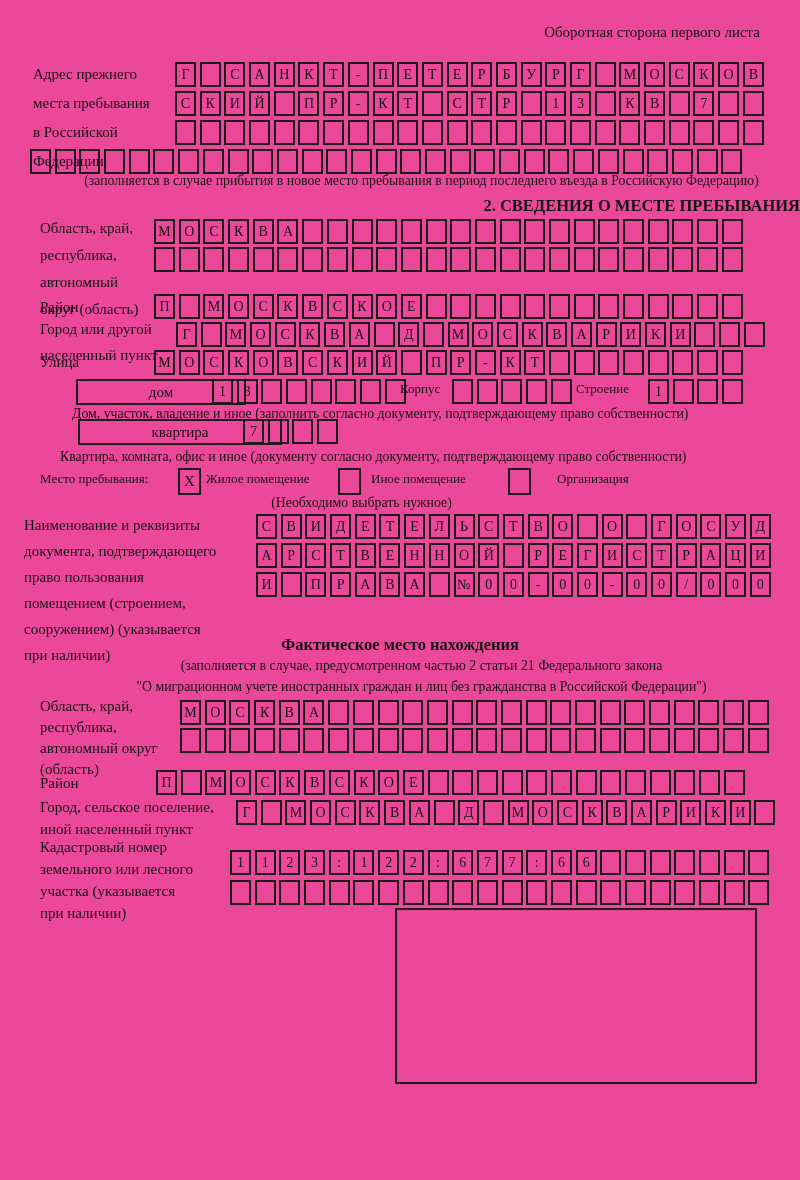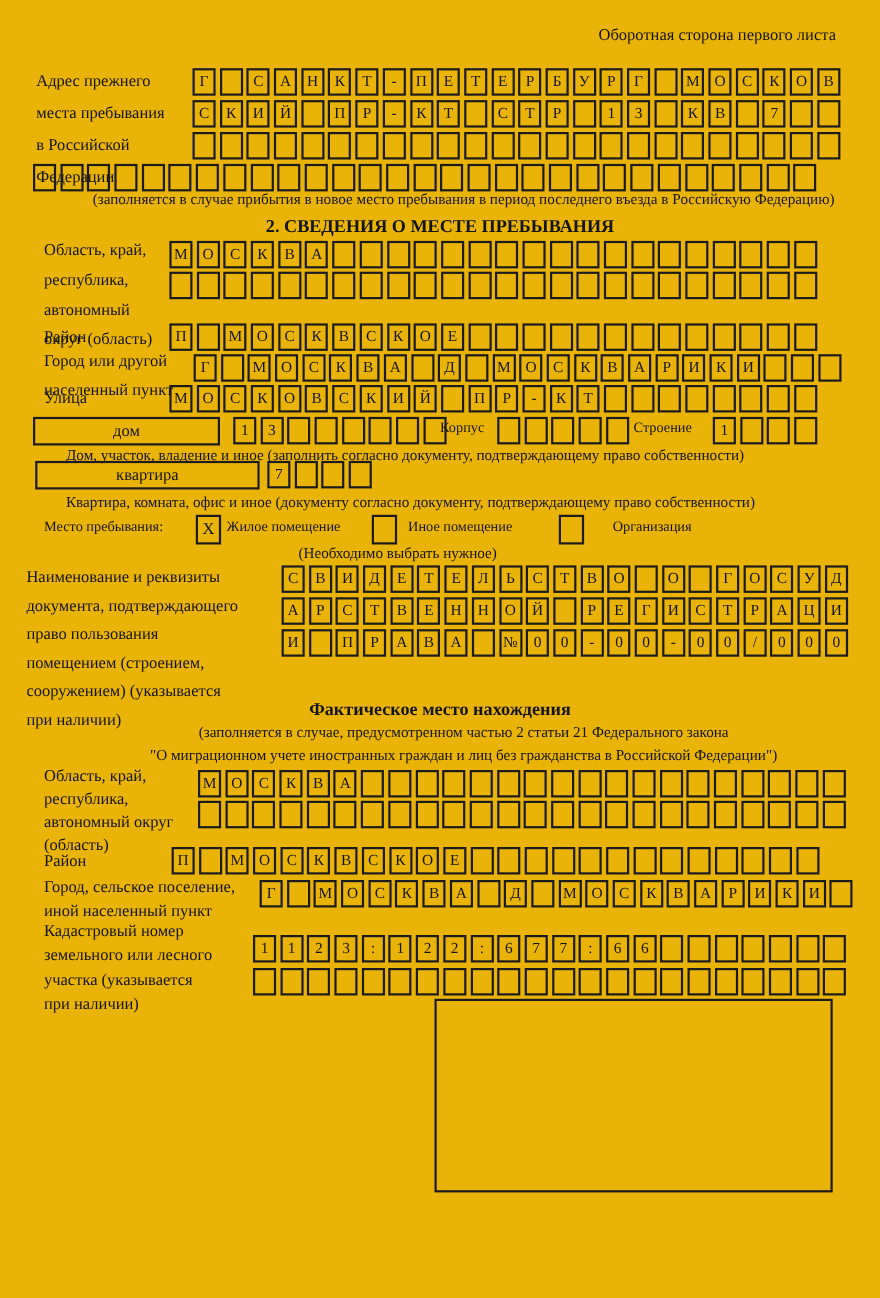--- a/index.html
+++ b/index.html
@@ -1,32 +1,32 @@
 <!DOCTYPE html>
 <html><head>
 <meta charset="utf-8">
 <style>
   html,body { margin:0; padding:0; background:#ffffff; }
   .page {
-    position:relative; width:800px; height:1180px; background:#eab308;
+    position:relative; width:800px; height:1180px; background:#ec4899;
     font-family:"Liberation Serif","DejaVu Serif",serif; color:#141414; overflow:hidden;
   }
   .abs { position:absolute; }
   .pre { white-space:pre-line; }
   .lbl { font-size:15px; line-height:26px; }
   .cap { font-size:13.8px;padding-left:24px; }
   .center { text-align:center; }
   .title { font-size:16.5px; font-weight:bold; text-align:center; width:100%; left:0; }
   .cellrow { display:flex; }
   .cell {
     width:17px; height:21px; border:2px solid #1c1c1c; margin-right:3.7px;
     font-size:14px; line-height:21px; text-align:center; overflow:hidden; flex:none;
   }
   .bigbox {
-    border:2px solid #1c1c1c; font-size:15px; text-align:center; line-height:22px; height:22px;
+    border:2px solid #1c1c1c; font-size:15px; text-align:center; line-height:22px; height:22px;margin-left:46px;
   }
   .chk {
     width:19px; height:23px; border:2px solid #1c1c1c; font-size:15px; line-height:23px; text-align:center;
   }
   .stamp { border:2px solid #1c1c1c; }
   .opt { font-size:13px; }
 </style>
 </head>
 <body>
 
@@ -142,21 +142,21 @@
       <span class="cell"></span>
       <span class="cell"></span>
       <span class="cell"></span>
       <span class="cell"></span>
       <span class="cell"></span>
       <span class="cell"></span>
       <span class="cell"></span>
     </div>
   <div class="abs cap center" style="left:0; top:173px; width:795px;">(заполняется в случае прибытия в новое место пребывания в период последнего въезда в Российскую Федерацию)</div>
 
-  <div class="abs title" style="top:196px;">2. СВЕДЕНИЯ О МЕСТЕ ПРЕБЫВАНИЯ</div>
+  <div class="abs title" style="top:196px;text-align:right;">2. СВЕДЕНИЯ О МЕСТЕ ПРЕБЫВАНИЯ</div>
 
   <div class="abs lbl pre" style="left:40px; top:215px; width:120px; line-height:27px;">Область, край,
 республика,
 автономный
 округ (область)</div>
   <div class="abs cellrow" style="left:154px; top:219px;">
       <span class="cell">М</span>
       <span class="cell">О</span>
       <span class="cell">С</span>
       <span class="cell">К</span>
@@ -312,21 +312,21 @@
       <span class="cell"></span>
       <span class="cell"></span>
     </div>
   <div class="abs opt" style="left:576px; top:381px;">Строение</div>
   <div class="abs cellrow" style="left:648px; top:379px;">
       <span class="cell">1</span>
       <span class="cell"></span>
       <span class="cell"></span>
       <span class="cell"></span>
     </div>
-  <div class="abs cap" style="left:36px; top:406px;">Дом, участок, владение и иное (заполнить согласно документу, подтверждающему право собственности)</div>
+  <div class="abs cap" style="left:48px; top:406px;">Дом, участок, владение и иное (заполнить согласно документу, подтверждающему право собственности)</div>
 
   <div class="abs bigbox" style="left:32px; top:419px; width:200px;">квартира</div>
   <div class="abs cellrow" style="left:243px; top:419px;">
       <span class="cell">7</span>
       <span class="cell"></span>
       <span class="cell"></span>
       <span class="cell"></span>
     </div>
   <div class="abs cap" style="left:36px; top:449px;">Квартира, комната, офис и иное (документу согласно документу, подтверждающему право собственности)</div>
 

